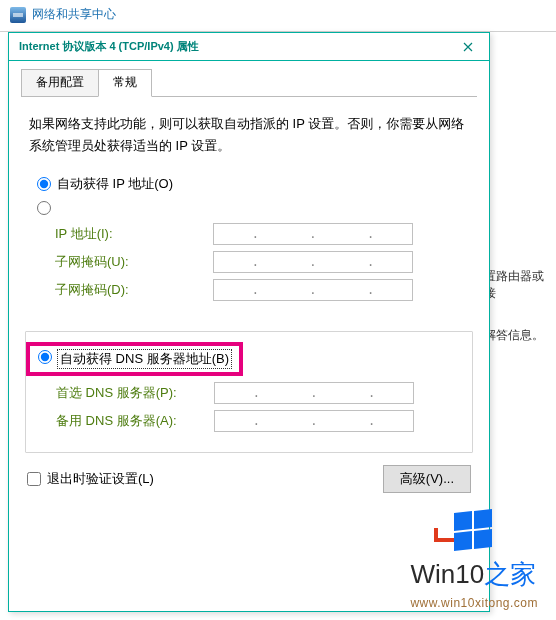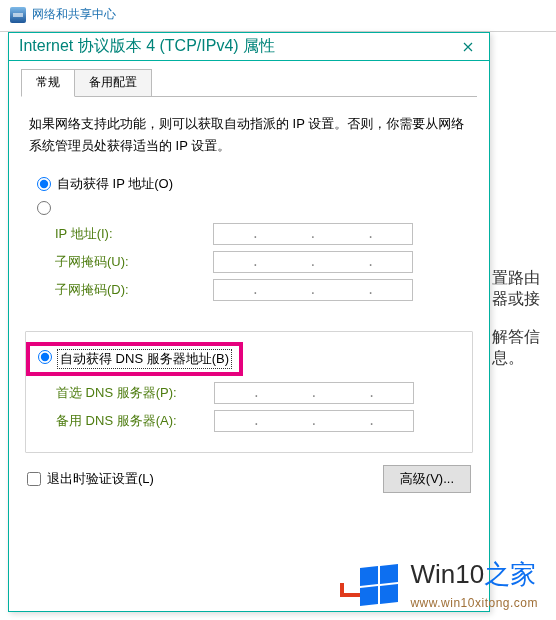--- a/index.html
+++ b/index.html
@@ -30,23 +30,23 @@
   }
   .bg-icon::after{
     content:"";position:absolute;top:6px;left:3px;width:10px;height:4px;background:#fff;opacity:.6;
   }
   .bg-divider {
     border-top:1px solid #d0d0d0;
     margin:2px 0 0 0;
   }
   .bg-sidetext {
     position:absolute;
-    right:4px;
+    right:12px;
     width:60px;
-    font-size:16px;
+    font-size:12px;
     color:#333;
     font-family:Liberation Serif, serif;
   }
   .bg-sidetext.t1{top:268px;}
   .bg-sidetext.t2{top:327px;}
 
   .dialog {
     position:absolute;
     left:8px;
     top:32px;
@@ -57,21 +57,22 @@
     box-shadow:2px 2px 6px rgba(0,0,0,.15);
   }
   .titlebar {
     height:28px;
     background:#fff;
     border-bottom:1px solid #00b0a0;
     display:flex;
     align-items:center;
     padding:0 0 0 10px;
     color:#00847a;
-    font-size:16px;
+    font-size:11px;
+    font-weight:bold;
   }
   .titlebar .title{flex:1;}
   .close-btn {
     width:42px;height:28px;
     display:flex;align-items:center;justify-content:center;
     color:#00847a;
     font-size:14px;
     cursor:pointer;
   }
 
@@ -175,20 +176,21 @@
     cursor:pointer;
   }
 
   .watermark{
     position:absolute;
     right:18px;
     bottom:10px;
     display:flex;
     align-items:center;
     gap:10px;
+    flex-direction:column;
   }
   .winlogo{
     width:40px;height:40px;position:relative;
   }
   .winlogo .sq{position:absolute;width:18px;height:18px;background:#0d6ff0;transform:skewY(-6deg);}
   .winlogo .a{left:0;top:2px;}
   .winlogo .b{left:20px;top:0;}
   .winlogo .c{left:0;top:22px;}
   .winlogo .d{left:20px;top:20px;}
   .red-accent{
@@ -215,22 +217,22 @@
     <span class="title">Internet 协议版本 4 (TCP/IPv4) 属性</span>
     <div class="close-btn">
       <svg width="10" height="10" viewBox="0 0 10 10">
           <path d="M1 1 L9 9 M9 1 L1 9" stroke="currentColor" stroke-width="1.2"></path>
         </svg>
     </div>
   </div>
 
   <div class="dlg-body">
     <div class="tabs">
+      <div class="tab inactive">备用配置</div>
       <div class="tab active">常规</div>
-      <div class="tab inactive">备用配置</div>
     </div>
 
     <div class="intro">如果网络支持此功能，则可以获取自动指派的 IP 设置。否则，你需要从网络系统管理员处获得适当的 IP 设置。</div>
 
     <div class="group" style="border:none;padding-top:0;">
       <label class="radio-row">
         <input type="radio" name="ipmode" checked="" style="">
         <span>自动获得 IP 地址(O)</span>
       </label>
       <label class="radio-row">

